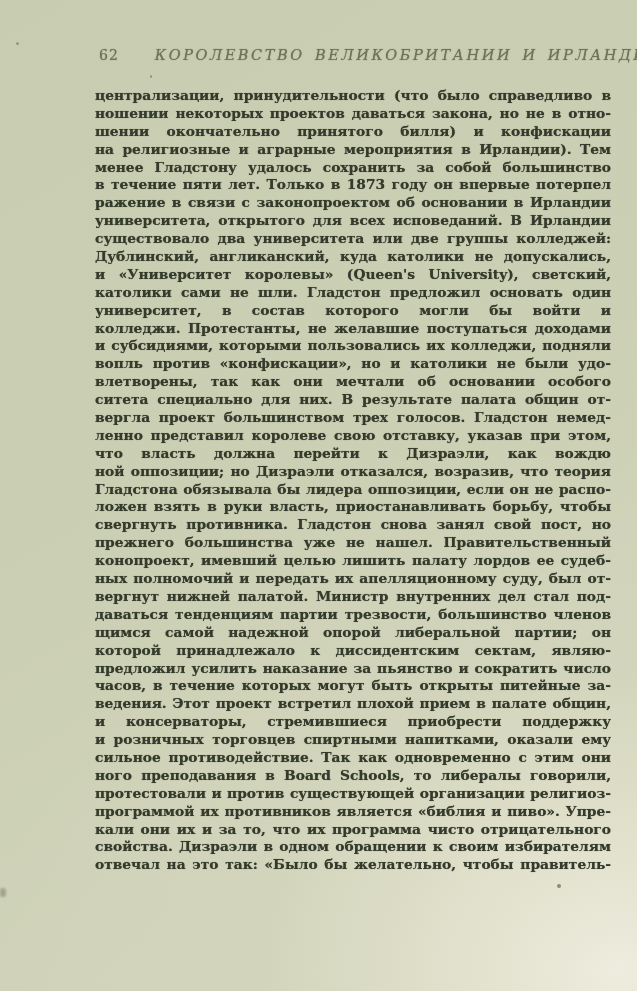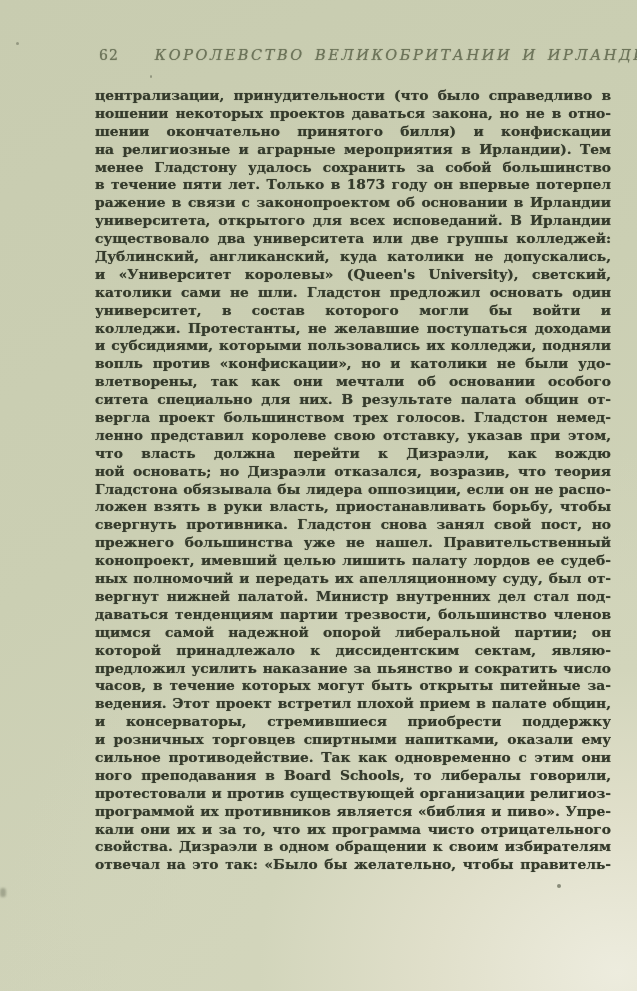--- a/index.html
+++ b/index.html
@@ -96,21 +96,21 @@
       <div class="line">католики сами не шли. Гладстон предложил основать один</div>
       <div class="line">университет, в состав которого могли бы войти и католические</div>
       <div class="line">колледжи. Протестанты, не желавшие поступаться доходами</div>
       <div class="line">и субсидиями, которыми пользовались их колледжи, подняли</div>
       <div class="line">вопль против «конфискации», но и католики не были удо-</div>
       <div class="line">влетворены, так как они мечтали об основании особого универ-</div>
       <div class="line">ситета специально для них. В результате палата общин от-</div>
       <div class="line">вергла проект большинством трех голосов. Гладстон немед-</div>
       <div class="line">ленно представил королеве свою отставку, указав при этом,</div>
       <div class="line">что власть должна перейти к Дизраэли, как вождю победонос-</div>
-      <div class="line">ной основать; но Дизраэли отказался, возразив, что теория</div>
+      <div class="line">ной оппозиции; но Дизраэли отказался, возразив, что теория</div>
       <div class="line">Гладстона обязывала бы лидера оппозиции, если он не распо-</div>
       <div class="line">ложен взять в руки власть, приостанавливать борьбу, чтобы не</div>
       <div class="line">свергнуть противника. Гладстон снова занял свой пост, но</div>
       <div class="line">прежнего большинства уже не нашел. Правительственный за-</div>
       <div class="line">конопроект, имевший целью лишить палату лордов ее судеб-</div>
       <div class="line">ных полномочий и передать их апелляционному суду, был от-</div>
       <div class="line">вергнут нижней палатой. Министр внутренних дел стал под-</div>
       <div class="line">даваться тенденциям партии трезвости, большинство членов</div>
       <div class="line">щимся самой надежной опорой либеральной партии; он</div>
       <div class="line">которой принадлежало к диссидентским сектам, являю-</div>

